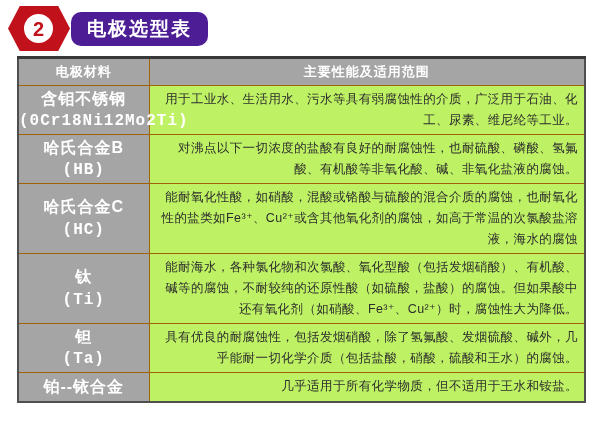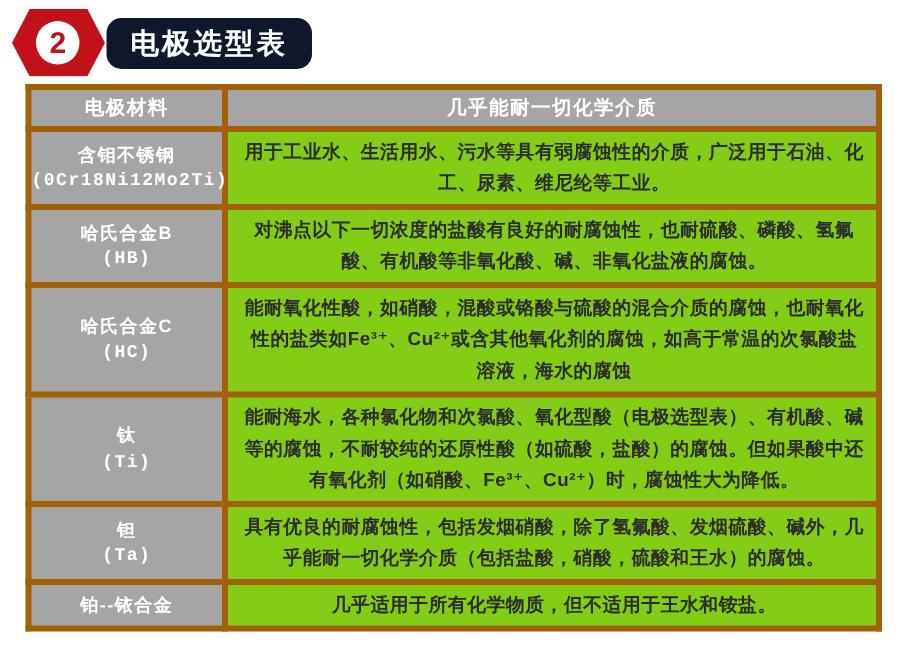--- a/index.html
+++ b/index.html
@@ -29,21 +29,21 @@
     display: flex; align-items: center; justify-content: center;
   }
   .badge-num {
     color: #c1121c;
     font-size: 20px; font-weight: bold;
     line-height: 1;
   }
   .title-banner {
     position: absolute; left: 71px; top: 12px;
     width: 137px; height: 34px;
-    background: #0f172a;
+    background: #4c1d95;
     border-radius: 10px;
     display: flex; align-items: center; justify-content: center;
     color: #ffffff;
     font-size: 19px; font-weight: bold;
     letter-spacing: 2px;
   }
   
   .tbl-wrap {
     position: absolute; left: 17px; top: 56px;
     width: 567px;
@@ -51,43 +51,43 @@
   table.spec {
     width: 567px;
     border-collapse: collapse;
     table-layout: fixed;
     border: 2px solid #4f4f4f;
     border-top: 3px solid #383838;
   }
   table.spec col.c1 { width: 131px; }
   table.spec col.c2 { width: 436px; }
   table.spec th, table.spec td {
-    border: 4px solid #a16207;
+    border: 1px solid #a16207;
     vertical-align: middle;
     margin-left: 32px;
   }
   th.hdr, td.mat {
     background: #a5a5a5;
     color: #ffffff;
     font-weight: bold;
     text-align: center;
-    font-size: 12px;
+    font-size: 16px;
     letter-spacing: 1px;
     line-height: 1.45;
   }
   th.hdr { font-size: 13px; }
   td.desc {
-    background: #84cc16;
+    background: #bef264;
     color: #2d2d2d;
-    font-weight: bold;
+    font-weight: normal;
     font-size: 12.5px;
     line-height: 21px;
     padding: 3px 6px 3px 9px;
     letter-spacing: 0.4px;
-    text-align: center;
+    text-align: right;
   }
   .mat-sub { display: block; font-family: Liberation Mono, monospace; }
   tr.h-header { height: 28px; }
   tr.h-r0 { height: 48px; }
   tr.h-r1 { height: 49px; }
   tr.h-r2 { height: 68px; }
   tr.h-r3 { height: 70px; }
   tr.h-r4 { height: 48px; }
   tr.h-r5 { height: 30px; }
   tr.h-r6 { height: 29px; }
@@ -108,21 +108,21 @@
 
   <div class="tbl-wrap">
     <table class="spec">
       <colgroup>
           <col class="c1">
           <col class="c2">
         </colgroup>
       <tbody>
           <tr class="h-header">
         <th class="hdr">电极材料</th>
-        <th class="hdr">几乎能耐一切化学介质</th>
+        <th class="hdr">主要性能及适用范围</th>
       </tr>
       <tr class="h-r0">
         <td class="mat">
           <span class="mat-line">含钼不锈钢</span>
           <span class="mat-sub">(0Cr18Ni12Mo2Ti)</span>
         </td>
         <td class="desc">用于工业水、生活用水、污水等具有弱腐蚀性的介质，广泛用于石油、化工、尿素、维尼纶等工业。</td>
       </tr>
       <tr class="h-r1">
         <td class="mat">
@@ -136,21 +136,21 @@
           <span class="mat-line">哈氏合金C</span>
           <span class="mat-sub">(HC)</span>
         </td>
         <td class="desc">能耐氧化性酸，如硝酸，混酸或铬酸与硫酸的混合介质的腐蚀，也耐氧化性的盐类如Fe³⁺、Cu²⁺或含其他氧化剂的腐蚀，如高于常温的次氯酸盐溶液，海水的腐蚀</td>
       </tr>
       <tr class="h-r3">
         <td class="mat">
           <span class="mat-line">钛</span>
           <span class="mat-sub">(Ti)</span>
         </td>
-        <td class="desc">能耐海水，各种氯化物和次氯酸、氧化型酸（电极选型表）、有机酸、碱等的腐蚀，不耐较纯的还原性酸（如硫酸，盐酸）的腐蚀。但如果酸中还有氧化剂（如硝酸、Fe³⁺、Cu²⁺）时，腐蚀性大为降低。</td>
+        <td class="desc">能耐海水，各种氯化物和次氯酸、氧化型酸（包括发烟硝酸）、有机酸、碱等的腐蚀，不耐较纯的还原性酸（如硫酸，盐酸）的腐蚀。但如果酸中还有氧化剂（如硝酸、Fe³⁺、Cu²⁺）时，腐蚀性大为降低。</td>
       </tr>
       <tr class="h-r4">
         <td class="mat">
           <span class="mat-line">钽</span>
           <span class="mat-sub">(Ta)</span>
         </td>
         <td class="desc">具有优良的耐腐蚀性，包括发烟硝酸，除了氢氟酸、发烟硫酸、碱外，几乎能耐一切化学介质（包括盐酸，硝酸，硫酸和王水）的腐蚀。</td>
       </tr>
       <tr class="h-r6">
         <td class="mat">

